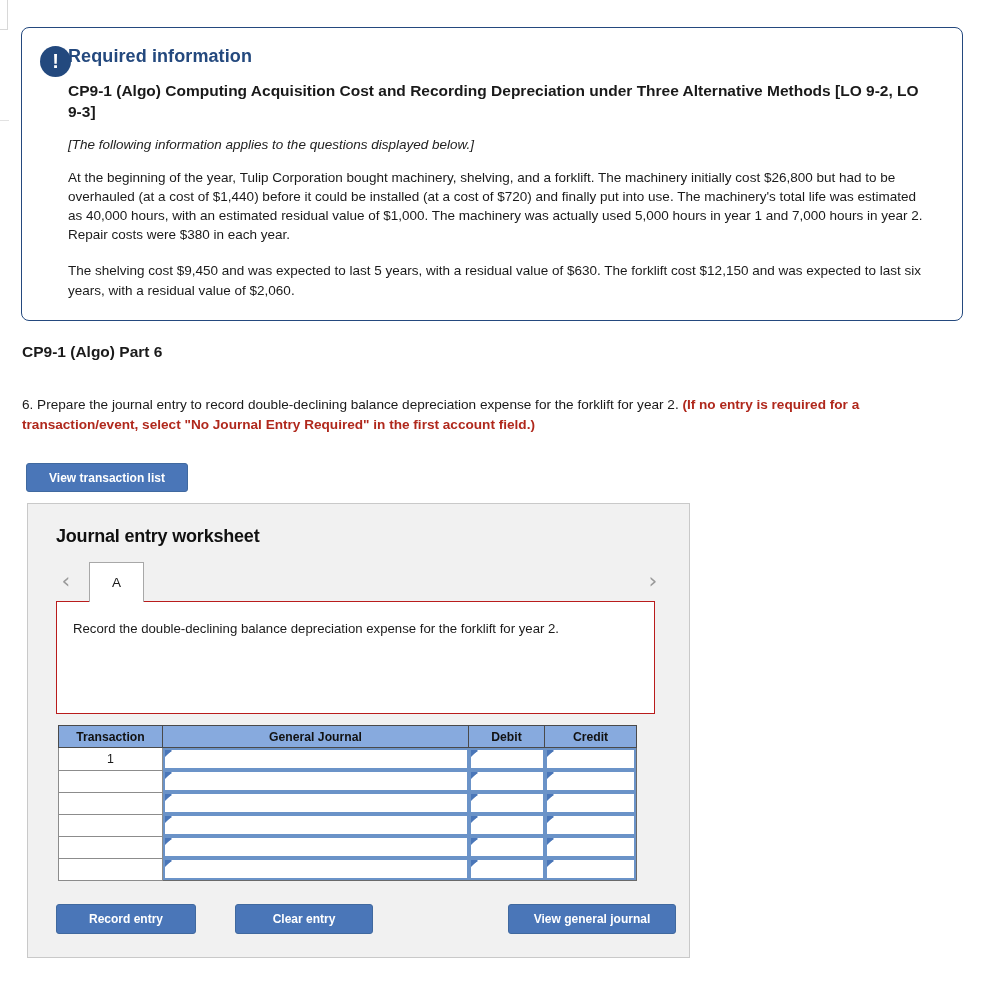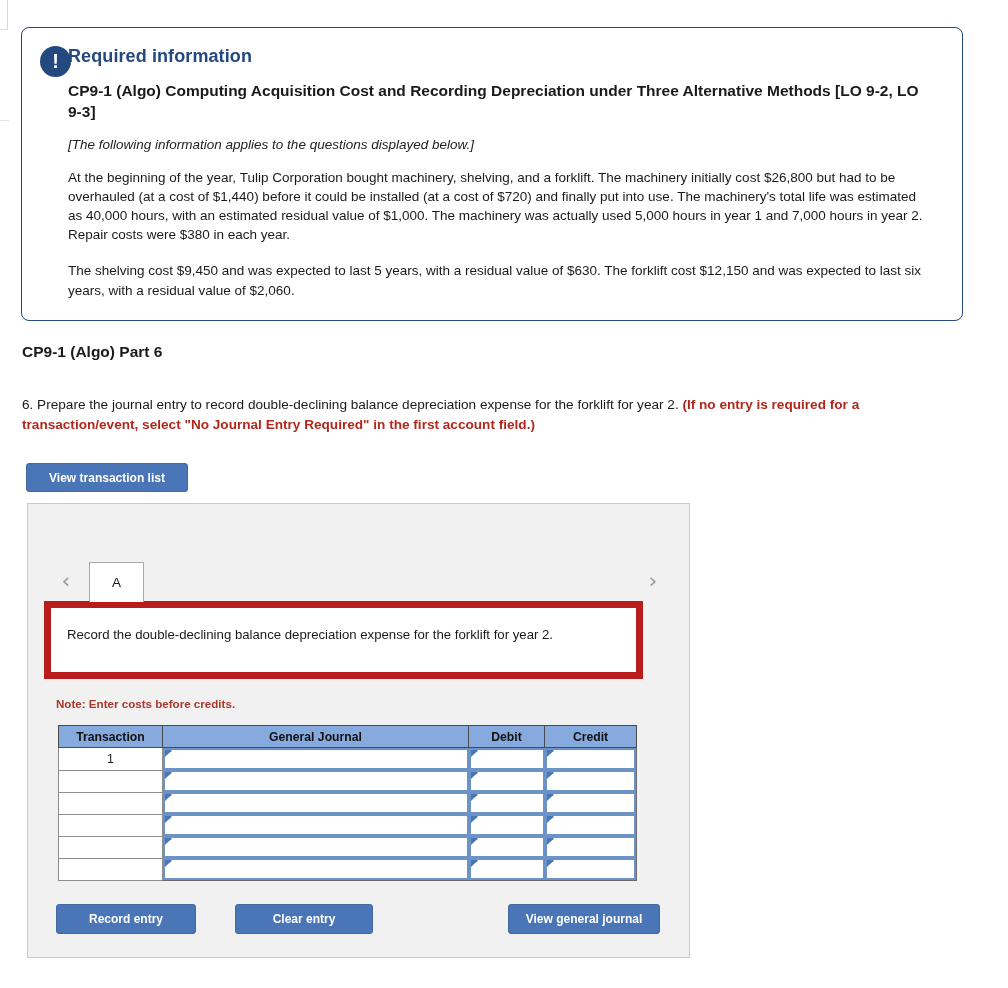--- a/index.html
+++ b/index.html
@@ -193,26 +193,26 @@
     color: #1a1a1a;
     text-align: center;
     line-height: 40px;
     cursor: pointer;
     z-index: 3;
   }
 
   
   .tab-content {
     position: absolute;
-    left: 16px;
+    left: 28px;
     top: 97px;
     width: 599px;
-    height: 78px;
-    background: #ffffff;
-    border: 7px solid #b91c1c;
+    height: 113px;
+    background: #ffffff;
+    border: 1px solid #b91c1c;
     padding: 17px 16px 0 16px;
     font-size: 13.2px;
     line-height: 1.45;
     color: #1a1a1a;
     z-index: 2;
   }
 
   .note {
     position: absolute;
     left: 28px;
@@ -300,21 +300,21 @@
     position: absolute;
     left: 207px;
     top: 400px;
     width: 138px;
     height: 30px;
   }
   .btn-viewjournal {
     position: absolute;
     left: 480px;
     top: 400px;
-    width: 152px;
+    width: 168px;
     height: 30px;
   }
 </style>
 </head>
 <body>
 
 <div class="edge-ghost"></div>
 <div class="edge-ghost2"></div>
 
 <div class="req-box">
@@ -329,20 +329,21 @@
 <div class="part-heading">CP9-1 (Algo) Part 6</div>
 
 <div class="question">
   <span>6. Prepare the journal entry to record double-declining balance depreciation expense for the forklift for year 2. </span><span class="req-red">(If no entry is required for a transaction/event, select "No Journal Entry Required" in the first account field.)</span>
 </div>
 
 <button class="btn btn-view-transaction">View transaction list</button>
 
 <div class="panel">
 
+  <div class="panel-title">Journal entry worksheet</div>
 
   <div class="tab-row">
     <div class="chev chev-left">‹</div>
     <div class="tab">A</div>
     <div class="chev chev-right">›</div>
   </div>
 
   <div class="tab-content">
     <span>Record the double-declining balance depreciation expense for the forklift for year 2.</span>
   </div>

